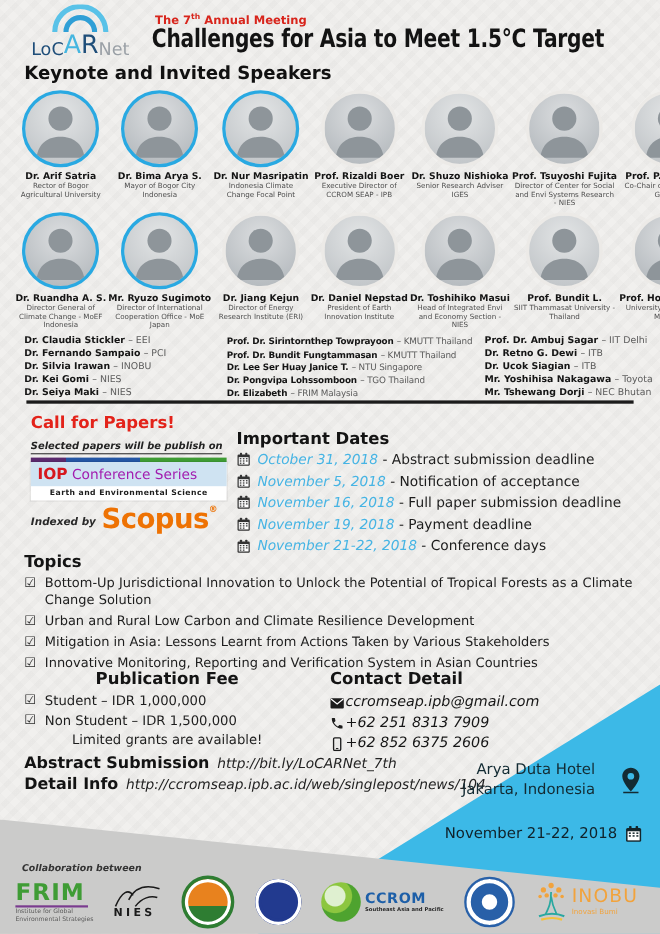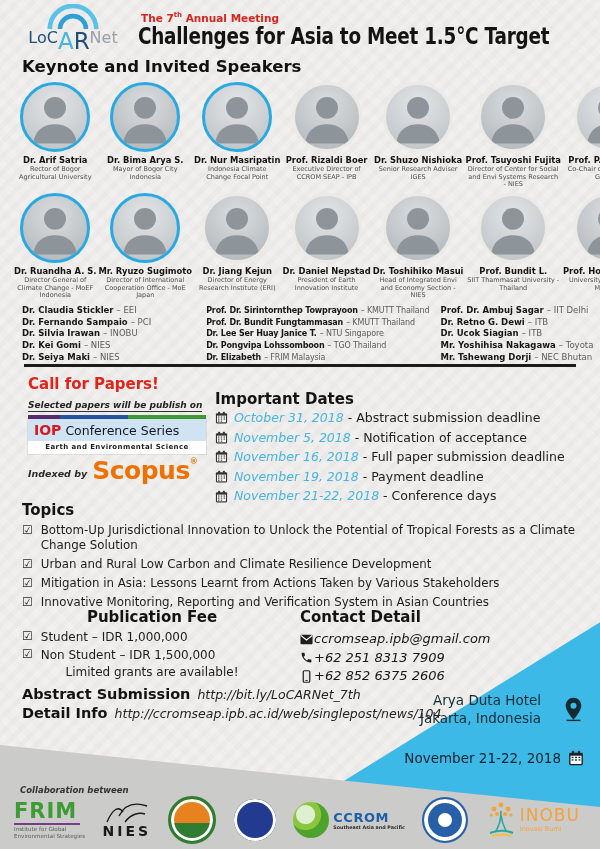--- a/index.html
+++ b/index.html
@@ -9,21 +9,21 @@
       repeating-linear-gradient(135deg, rgba(0,0,0,0.018) 0 5px, rgba(0,0,0,0) 5px 11px),
       repeating-linear-gradient(45deg, rgba(0,0,0,0.012) 0 7px, rgba(0,0,0,0) 7px 14px),
       #f1f0ee;
     font-family:"DejaVu Sans","Liberation Sans",sans-serif;color:#1c1c1c;
   }
   .abs{position:absolute;}
 
   
   .logo{left:12px;top:4px;width:122px;text-align:center;}
   .logo svg.arcs{display:block;margin:0 auto;width:58px;height:26px;}
-  .logo-text{display:flex;align-items:flex-start;justify-content:center;line-height:1;}
+  .logo-text{display:flex;align-items:flex-end;justify-content:center;line-height:1;}
   .lg-navy{color:#1f4e79;font-size:16px;}
   .lg-big-cyan{color:#45b6e0;font-size:23px;}
   .lg-big-navy{color:#1f4e79;font-size:23px;}
   .lg-gray{color:#9aa0a6;font-size:16px;}
   .meeting{left:141px;top:11px;color:#d8251c;font-size:10.5px;font-weight:bold;}
   .meeting sup{font-size:7px;}
   .title{left:138px;top:23px;font-size:23px;font-weight:bold;color:#131313;
          white-space:nowrap;transform:scaleX(.8);transform-origin:left top;letter-spacing:-.3px;}
 
   
@@ -52,21 +52,21 @@
   
   .cfp{left:28px;top:375px;width:182px;}
   .cfp-head{color:#e3231a;font-size:15px;font-weight:bold;}
   .cfp-sub{font-size:9px;font-style:italic;font-weight:bold;color:#222;
            border-bottom:1px solid #333;display:inline-block;padding-bottom:1px;margin-top:1px;}
   .stripe{margin-top:3px;width:178px;height:4px;
           background:linear-gradient(to right,#5b2a6e 0 18%,#2456a4 18% 56%,#3f9c35 56% 100%);}
   .iopbox{width:178px;background:#fff;box-shadow:0 0 0 1px rgba(0,0,0,.07);}
   .ioprow{background:#cfe3f2;padding:3px 6px;display:flex;align-items:baseline;}
   .iop-red{color:#d6181f;font-weight:bold;font-size:14px;}
-  .iop-rest{color:#0f172a;font-size:12.5px;margin-left:4px;white-space:nowrap;}
+  .iop-rest{color:#a21caf;font-size:12.5px;margin-left:4px;white-space:nowrap;}
   .iop-sub{font-size:7px;font-weight:bold;letter-spacing:.4px;color:#1c1c1c;
            text-align:center;padding:2px 0 3px;}
   .idxrow{display:flex;align-items:flex-end;margin-top:4px;}
   .indexed{font-size:9.5px;font-style:italic;font-weight:bold;color:#2a2a2a;margin-right:5px;padding-bottom:4px;}
   .scopus{font-size:25px;font-weight:bold;color:#ee7203;letter-spacing:-.5px;line-height:1;}
   .scopus-reg{font-size:8px;color:#ee7203;vertical-align:top;}
   .trow2{display:flex;align-items:center;margin-top:7px;}
   .spiral{width:18px;height:18px;border-radius:50%;margin-right:6px;
           background:
             radial-gradient(circle at center,#fff 0 3.5px,rgba(255,255,255,0) 4px),
@@ -118,21 +118,21 @@
   .cal-big{width:16px;height:16px;}
 
   
   .collab{left:20px;top:785px;font-size:8.5px;font-style:italic;font-weight:bold;color:#333;z-index:4;}
   .logos{left:14px;top:796px;width:566px;display:flex;align-items:center;
          justify-content:space-between;z-index:4;}
   .iges-name{color:#3f9c35;font-size:21px;font-weight:bold;letter-spacing:1px;line-height:1;}
   .iges-rule{width:66px;height:2px;background:#7a3b8f;margin:1px 0 1px;}
   .iges-sub{font-size:5.6px;color:#5a5a5a;line-height:6.5px;}
   .nies svg{display:block;margin:0 auto;}
-  .nies-name{font-size:14px;font-weight:bold;letter-spacing:3px;color:#1a1a1a;line-height:1;}
+  .nies-name{font-size:10px;font-weight:bold;letter-spacing:3px;color:#1a1a1a;line-height:1;}
   .badge{border-radius:50%;flex:none;}
   .moef{width:42px;height:42px;border:3px solid #2e7d32;
         background:linear-gradient(#e8821e 58%,#2e7d32 58%);box-shadow:inset 0 0 0 3px #fff;}
   .ipb{width:42px;height:42px;background:#223a8f;box-shadow:inset 0 0 0 3px #fff,inset 0 0 0 6px #223a8f;}
   .itb{width:42px;height:42px;background:#fff;border:2px solid #2860a8;
        box-shadow:inset 0 0 0 4px #fff,inset 0 0 0 14px #2860a8;}
   .ccrom{display:flex;align-items:center;gap:4px;}
   .ccrom-globe{width:36px;height:36px;border-radius:50%;
         background:radial-gradient(circle at 35% 35%,#dff0d0 0 9px,#8cc63f 10px 15px,#4ea32f 16px);}
   .ccrom-name{color:#1d5fa8;font-size:13px;font-weight:bold;letter-spacing:.5px;line-height:1;}

